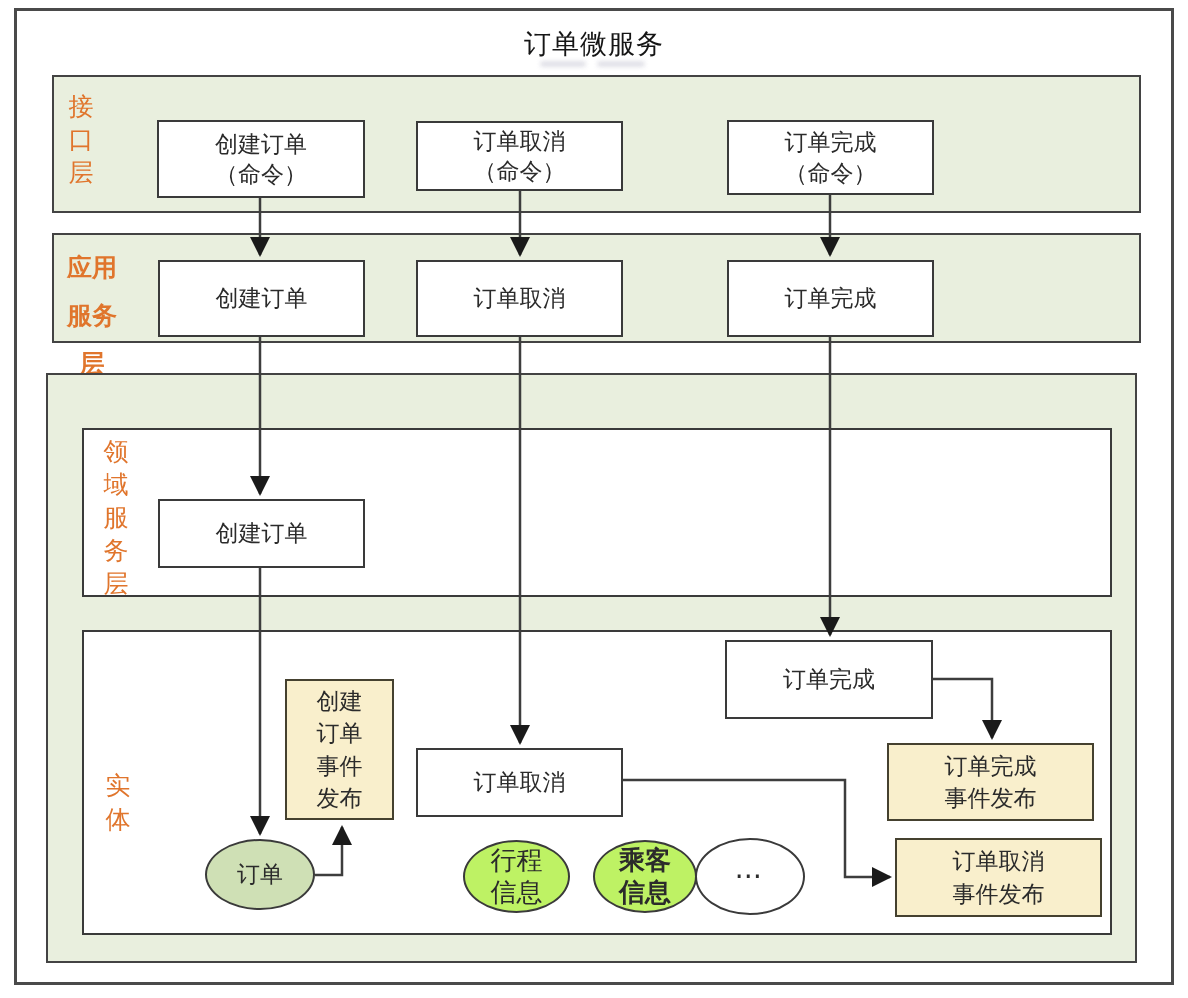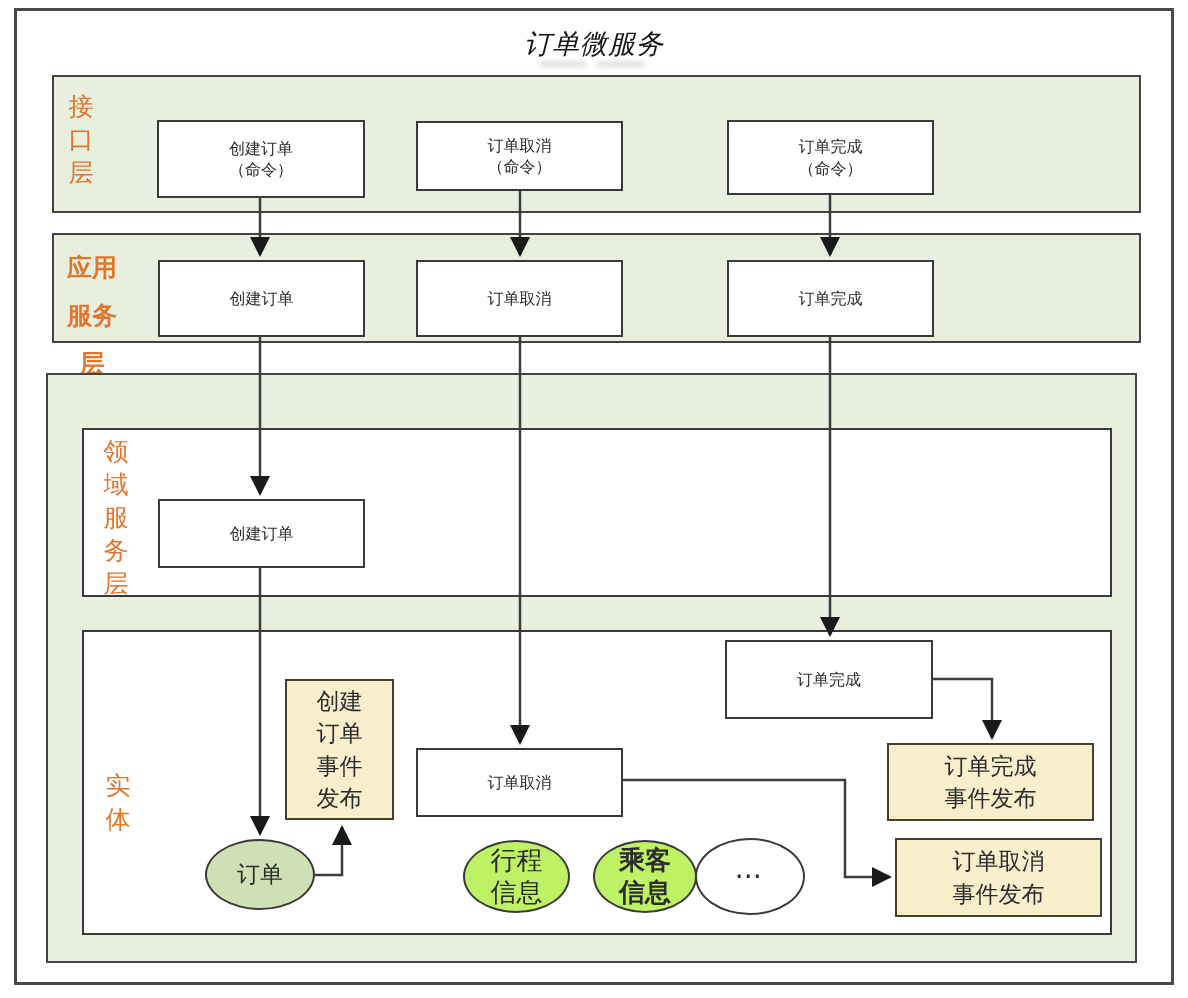--- a/index.html
+++ b/index.html
@@ -8,41 +8,41 @@
   }
   html,body{margin:0;padding:0;background:#fff;}
   .canvas{
     position:relative;width:1188px;height:998px;background:#ffffff;overflow:hidden;
     font-family:"Liberation Sans","DejaVu Sans",sans-serif;color:#2b2b2b;
   }
   .abs{position:absolute;box-sizing:border-box;}
   .window{border:3px solid #4a4a4a;background:#fff;}
   .band{background:var(--layer-fill);border:2.5px solid #434343;}
   .wbox{background:#fff;border:2px solid #3a3a3a;display:flex;align-items:center;justify-content:center;
-        font-size:16px;line-height:1.32;white-space:pre-line;}
+        font-size:23px;line-height:1.32;white-space:pre-line;}
   .ebox{background:var(--event-fill);border:2px solid #45412f;display:flex;align-items:center;justify-content:center;
         text-align:center;font-size:23px;line-height:1.4;white-space:pre-line;}
   .ellipse{background:#bef264;border:2px solid #3a3a3a;border-radius:50%;display:flex;align-items:center;
         justify-content:center;text-align:center;font-size:26px;line-height:1.22;white-space:pre-line;}
   .vlabel{color:var(--accent);font-size:25px;line-height:33px;white-space:pre-line;text-align:center;}
   .title{width:100%;text-align:center;font-size:27px;color:#151515;letter-spacing:1px;}
   .agg-label{color:var(--accent);font-size:28px;font-weight:bold;letter-spacing:2px;
         border-bottom:3px solid var(--accent);padding:0 2px 3px 2px;}
   .smudge{background:#d9d9e2;filter:blur(2px);border-radius:3px;opacity:.8;}
   svg.overlay{position:absolute;left:0;top:0;pointer-events:none;}
   svg.overlay polyline, svg.overlay line{stroke:var(--line);stroke-width:2.5;fill:none;}
 </style>
 </head>
 <body>
 
 <div class="canvas">
 
   <div class="abs window" style="left:14px;top:8px;width:1160px;height:977px;"></div>
 
-  <div class="abs title" style="left:0;top:26px;font-style:italic;">订单微服务</div>
+  <div class="abs title" style="left:0;top:26px;">订单微服务</div>
   <div class="abs smudge" style="left:540px;top:61px;width:46px;height:6px;"></div>
   <div class="abs smudge" style="left:597px;top:61px;width:48px;height:6px;"></div>
 
   <div class="abs band" style="left:52px;top:75px;width:1089px;height:138px;"></div>
   <div class="abs vlabel" style="left:64px;top:90px;width:34px;">接
 口
 层</div>
   <div class="abs wbox" style="left:157px;top:120px;width:208px;height:78px;">创建订单
 （命令）</div>
   <div class="abs wbox" style="left:416px;top:121px;width:207px;height:70px;">订单取消

